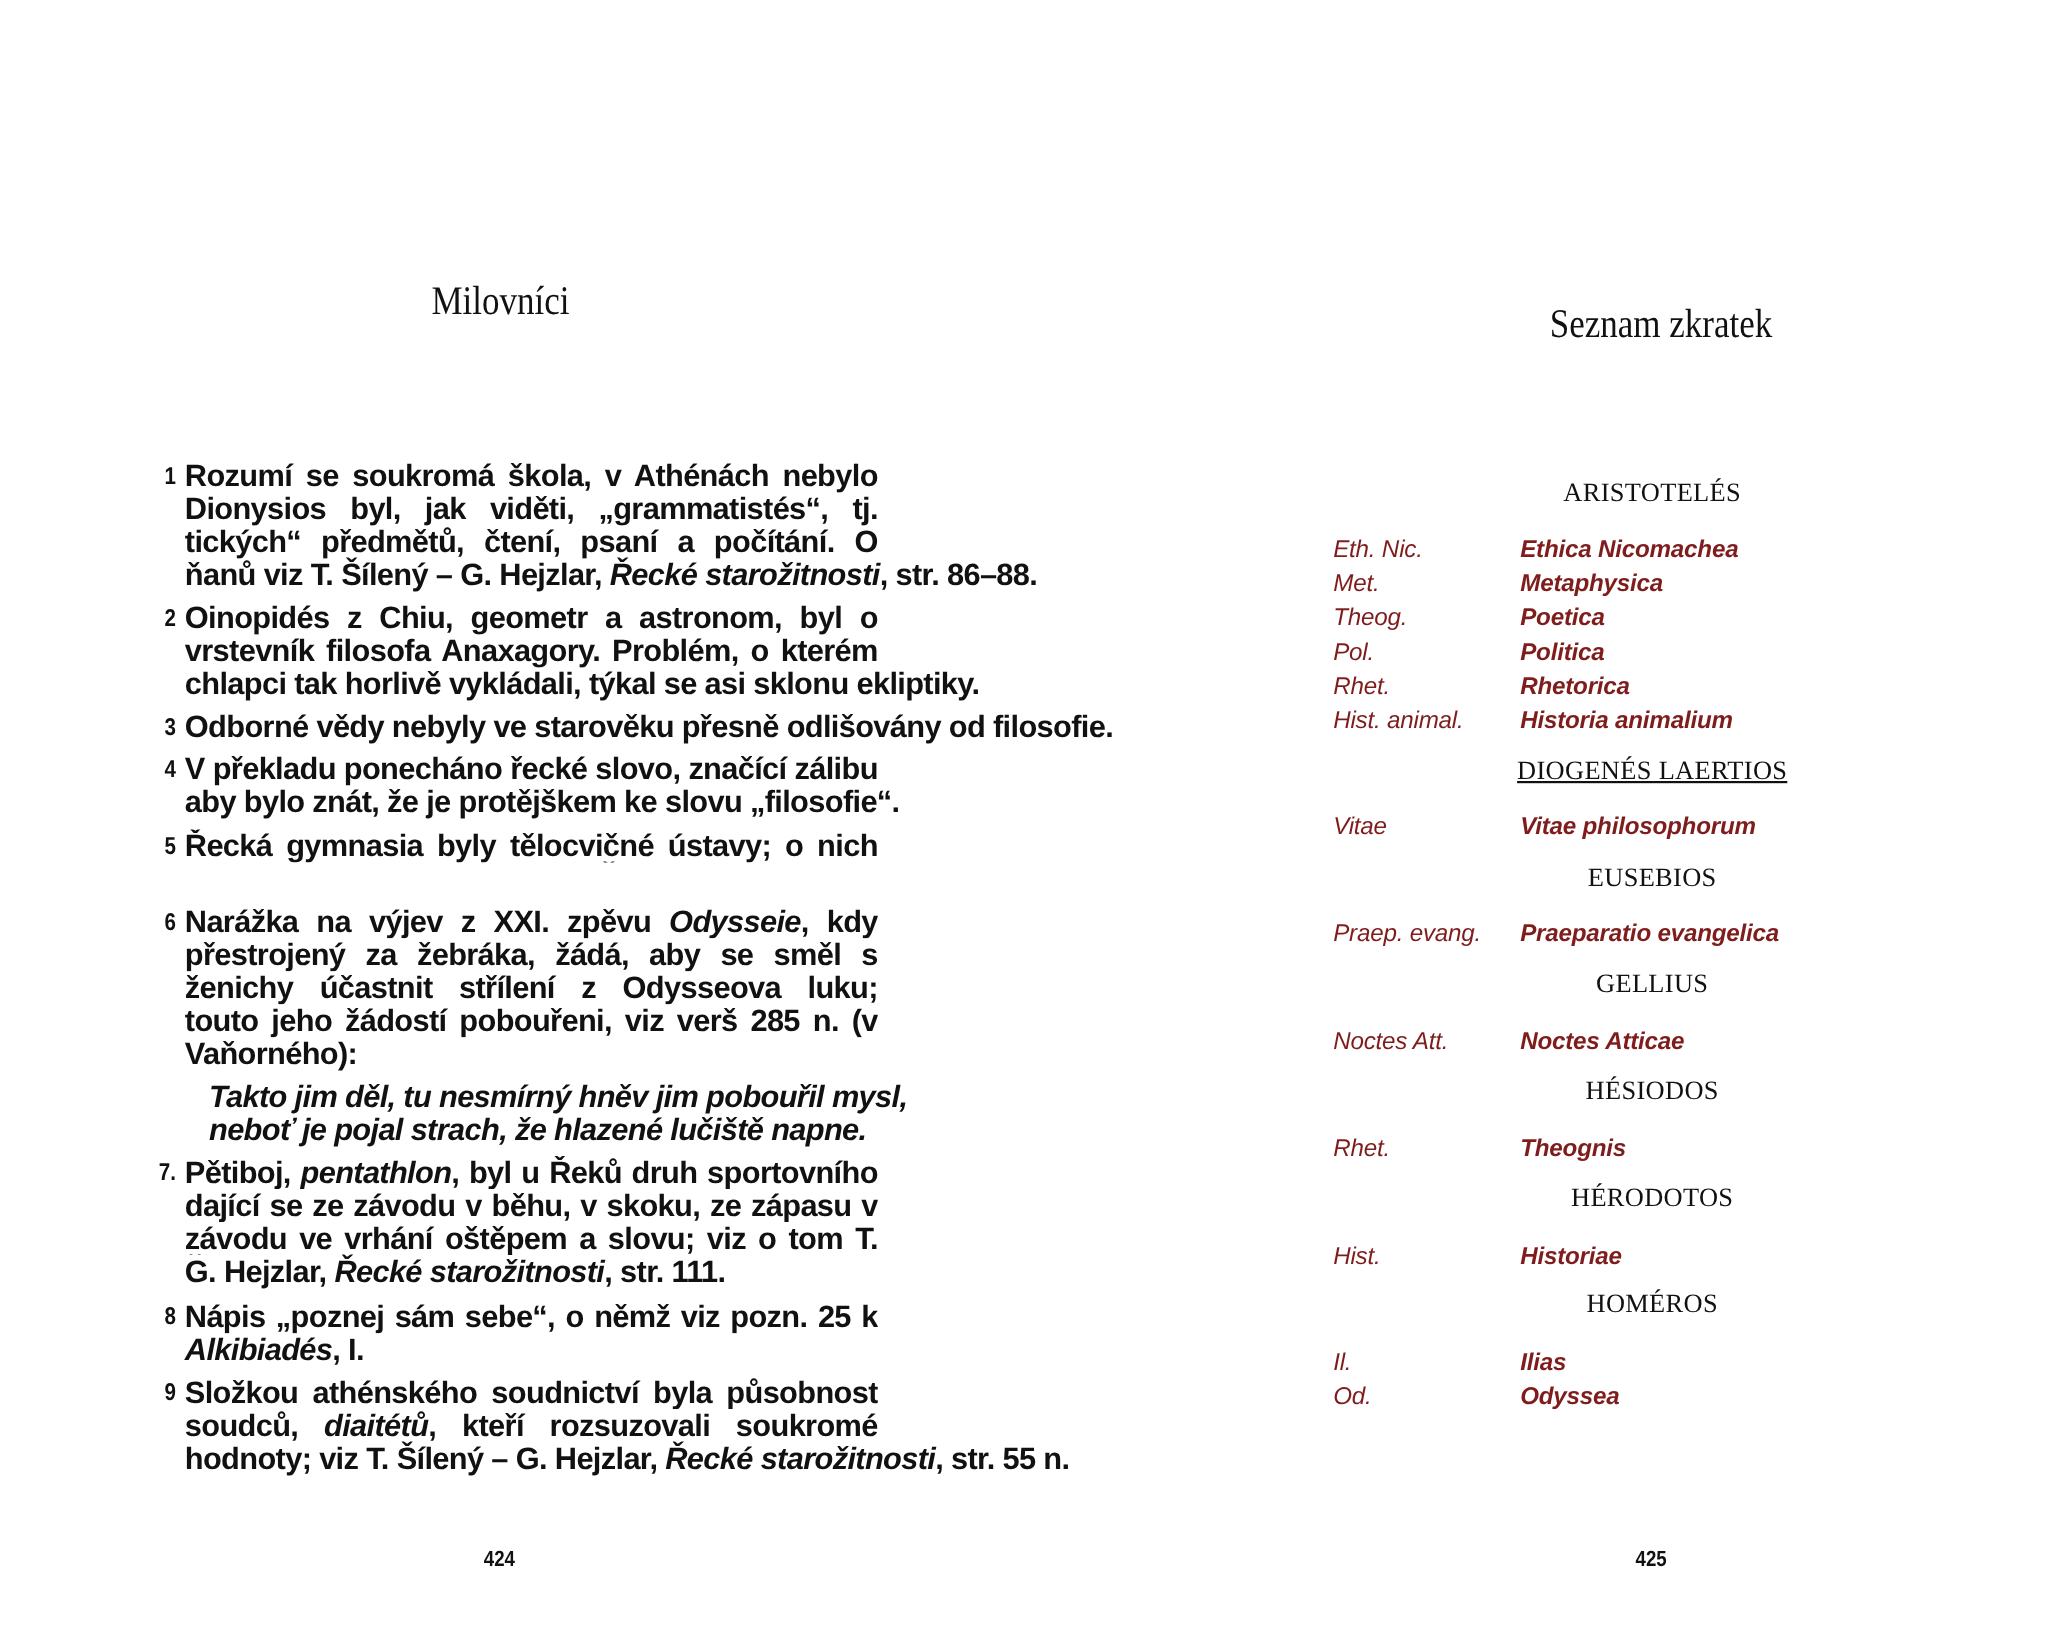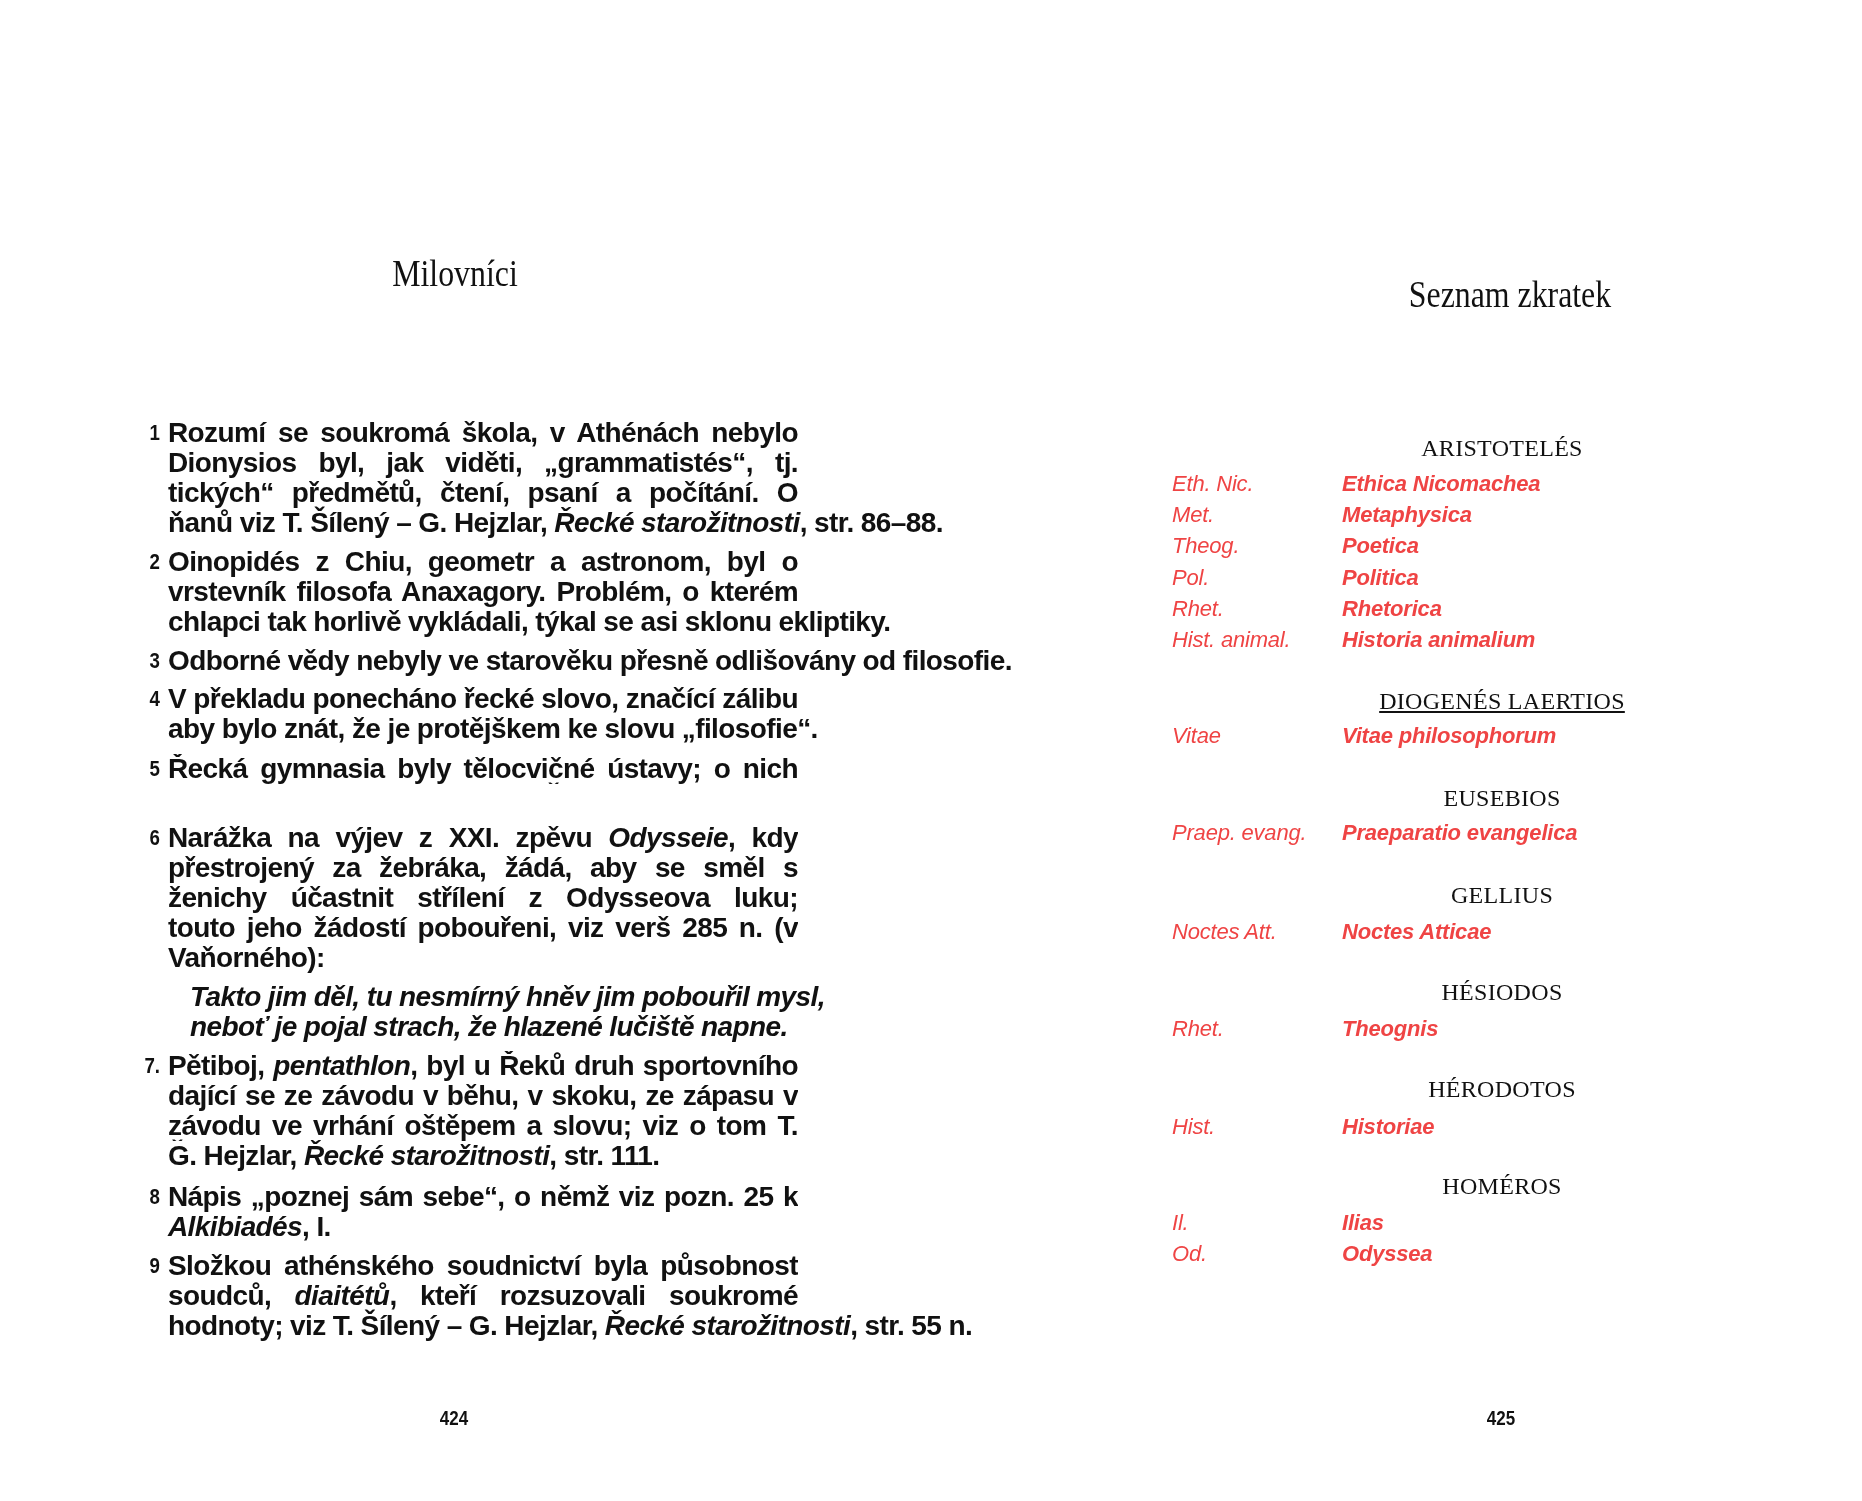--- a/index.html
+++ b/index.html
@@ -61,23 +61,23 @@
     position: absolute;
     left: 571px; transform: translateX(-50%);
     font-family: "Liberation Serif", serif;
     font-size: 24px;
     white-space: nowrap;
     color: #111;
     letter-spacing: 0.3px;
   }
   .abbr-row { position: absolute; left: 241px; height: 30px; white-space: nowrap; }
   .abbr, .expansion {
-    position: absolute; top: 0;
+    position: absolute; top: 15px;
     font-style: italic; font-size: 22px; line-height: 30px;
-    color: #ef4444; letter-spacing: -0.2px;
+    color: #7f1d1d; letter-spacing: -0.2px; margin-left: 40px;
   }
   .abbr { left: 0; font-weight: normal; }
   .expansion { left: 170px; font-weight: bold; }
 </style>
 </head>
 <body>
 
 <div class="page page-left">
   <h1 class="chapter-title title-left" style="margin:0">Milovníci</h1>
   <div id="footnotes">

